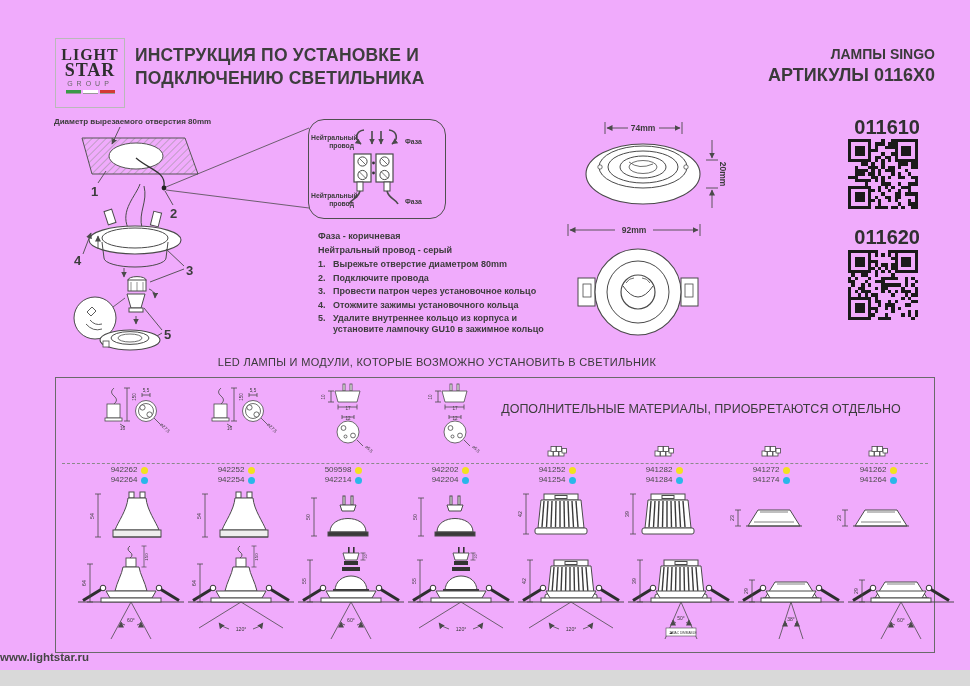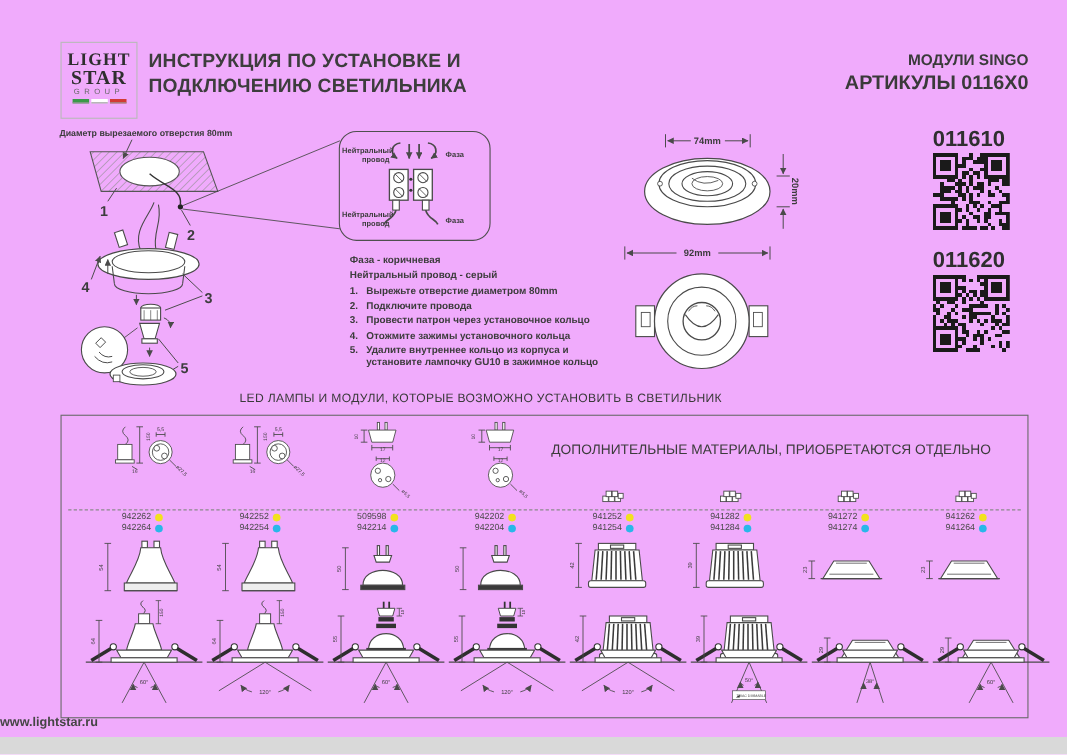--- a/index.html
+++ b/index.html
@@ -12,21 +12,21 @@
   .logo-light{font-size:16px;font-weight:bold;letter-spacing:1px;line-height:15px;}
   .logo-star{font-size:18px;font-weight:bold;letter-spacing:1px;line-height:16px;}
   .logo-group{font-family:"Liberation Sans",sans-serif;font-size:7px;letter-spacing:4px;color:#666;margin-top:2px;}
   .flag{display:flex;justify-content:center;gap:2px;margin-top:3px;}
   .flag span{width:15px;height:3px;border-bottom:1px solid #999;}
   .title{left:135px;top:44px;font-size:17.5px;font-weight:bold;color:#3d3d3d;line-height:23px;letter-spacing:.2px;}
   .series-block{right:35px;top:46px;text-align:right;color:#3a3a3a;}
   .series-line{font-size:14px;font-weight:bold;}
   .articles-line{font-size:18px;font-weight:bold;margin-top:3px;}
   
-  .qr-label{width:72px;text-align:left;font-size:20px;font-weight:bold;color:#2f2f2f;}
+  .qr-label{width:72px;text-align:right;font-size:20px;font-weight:bold;color:#2f2f2f;}
   .qr{width:70px;height:70px;}
   
   .wirebox{left:308px;top:119px;width:138px;height:100px;border:1.6px solid #4f4f4f;border-radius:16px;box-sizing:border-box;}
   .wlbl{position:absolute;font-size:6.8px;font-weight:bold;color:#3c3c3c;line-height:8px;text-align:right;}
   .legend{left:318px;top:229px;font-size:9px;font-weight:600;color:#3c3c3c;line-height:14px;}
   .steps{left:318px;top:259px;width:252px;}
   .step{display:flex;font-size:9px;font-weight:600;color:#3c3c3c;line-height:11px;margin-bottom:2.6px;}
   .sn{width:15px;flex:none;}
   
   .banner{left:0;top:356px;width:874px;text-align:center;font-size:11px;color:#3a3a3a;letter-spacing:.3px;}
@@ -162,21 +162,21 @@
       <span style="background:#3a9948"></span>
         <span style="background:#fff"></span>
         <span style="background:#d23b33"></span>
     </div>
   </div>
   <div class="abs title">
     <div>ИНСТРУКЦИЯ ПО УСТАНОВКЕ И</div>
     <div>ПОДКЛЮЧЕНИЮ СВЕТИЛЬНИКА</div>
   </div>
   <div class="abs series-block">
-    <div class="series-line">МОДУЛИ SINGO</div>
+    <div class="series-line">ЛАМПЫ SINGO</div>
     <div class="articles-line">АРТИКУЛЫ 0116X0</div>
   </div>
 
   <div class="abs qr-label" style="left:848px;top:116px;">011610</div>
   <div class="abs qr" style="left:848px;top:139px;"><svg width="70" height="70" viewBox="0 0 70 70" shape-rendering="crispEdges">
         <rect x="0.00" y="0.00" width="3.33" height="3.33" fill="#1a1a1a"></rect>
         <rect x="3.33" y="0.00" width="3.33" height="3.33" fill="#1a1a1a"></rect>
         <rect x="6.67" y="0.00" width="3.33" height="3.33" fill="#1a1a1a"></rect>
         <rect x="10.00" y="0.00" width="3.33" height="3.33" fill="#1a1a1a"></rect>
         <rect x="13.33" y="0.00" width="3.33" height="3.33" fill="#1a1a1a"></rect>

